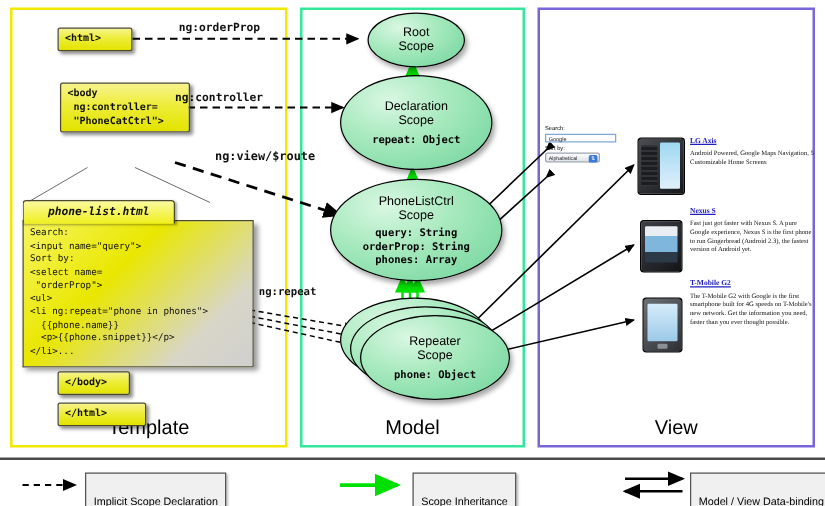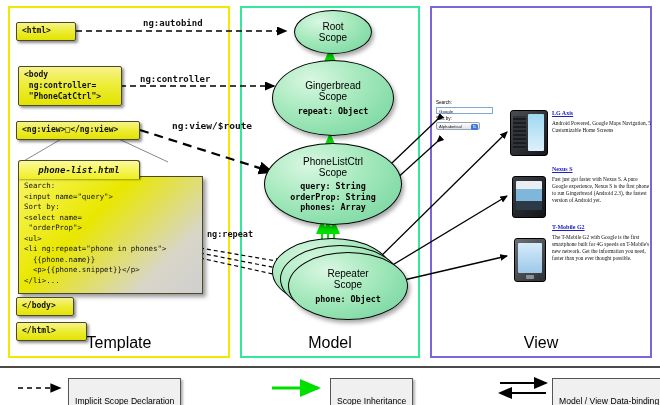--- a/index.html
+++ b/index.html
@@ -14,21 +14,21 @@
   #col-view{    left:430px;top:6px; width:222px; height:352px; border:2px solid #7a66d8;padding-left:10px;}
   .col-label{position:absolute;bottom:4px;left:0;width:100%;text-align:center;
              font-size:16px;color:#000;}
 
   
   .tag{position:absolute;box-sizing:border-box;
        background:linear-gradient(180deg,#f7f38c 0%,#eded3a 45%,#e3e300 100%);
        border:1px solid #4a4a2a;border-radius:2px;
        font-family:"DejaVu Sans Mono",monospace;font-size:8px;font-weight:bold;
        color:#111;padding:3px 5px;line-height:1.35;
-       box-shadow:2px 2px 3px rgba(0,0,0,.45);white-space:pre;}
+       box-shadow:2px 2px 3px rgba(0,0,0,.45);white-space:pre;margin-left:30px;}
 
   
   #file-card{position:absolute;left:18px;top:160px;width:185px;height:135px;}
   #file-tab{position:absolute;left:0;top:0;width:120px;height:18px;
             background:linear-gradient(180deg,#fbfa9e,#efef1e);
             border:1px solid #4a4a2a;border-bottom:none;border-radius:3px 3px 0 0;
             box-shadow:1px 1px 2px rgba(0,0,0,.35);z-index:3;}
   #file-tab span{display:block;text-align:center;line-height:18px;font-size:9px;
                  font-style:italic;font-weight:bold;
                  font-family:"DejaVu Sans Mono",monospace;color:#111;}
@@ -146,53 +146,52 @@
     <path d="M376,275 L507,196" stroke="#000" stroke-width="1.3" fill="none" marker-end="url(#ar-black-s)"></path>
     <path d="M378,286 L507,256" stroke="#000" stroke-width="1.3" fill="none" marker-end="url(#ar-black-s)"></path>
   </svg>
 
   <div class="tag" style="left:16px;top:22px;width:60px;">&lt;html&gt;</div>
 
   <div class="tag" style="left:18px;top:66px;width:104px;">&lt;body
  ng:controller=
  "PhoneCatCtrl"&gt;</div>
 
-  <div class="tag" style="left:16px;top:121px;width:124px;">&lt;ng:view&gt;□&lt;/ng:view&gt;</div>
 
   <div id="file-card">
     <div id="file-tab">
       <span>phone-list.html</span>
     </div>
     <div id="file-body">Search:
 &lt;input name="query"&gt;
 Sort by:
 &lt;select name=
  "orderProp"&gt;
 &lt;ul&gt;
 &lt;li ng:repeat="phone in phones"&gt;
   {{phone.name}}
   &lt;p&gt;{{phone.snippet}}&lt;/p&gt;
 &lt;/li&gt;...</div>
   </div>
 
   <div class="tag" style="left:16px;top:297px;width:58px;">&lt;/body&gt;</div>
   <div class="tag" style="left:16px;top:322px;width:71px;">&lt;/html&gt;</div>
 
-  <div class="elabel" style="left:143px;top:18px;font-size:9px;">ng:autobind</div>
+  <div class="elabel" style="left:143px;top:18px;font-size:9px;">ng:orderProp</div>
   <div class="elabel" style="left:140px;top:74px;font-size:9px;">ng:controller</div>
   <div class="elabel" style="left:172px;top:120px;font-size:9.5px;">ng:view/$route</div>
   <div class="elabel" style="left:207px;top:229px;font-size:8.5px;">ng:repeat</div>
 
   <div class="scope" style="left:294px;top:10px;width:76px;height:42px;">
     <div class="t" style="white-space:pre-line">Root
 Scope</div>
   </div>
 
   <div class="scope" style="left:272px;top:60px;width:120px;height:74px;">
-    <div class="t" style="white-space:pre-line">Gingerbread
+    <div class="t" style="white-space:pre-line">Declaration
 Scope</div>
     <div class="p">repeat: Object</div>
   </div>
 
   <div class="scope" style="left:264px;top:143px;width:136px;height:80px;">
     <div class="t" style="white-space:pre-line">PhoneListCtrl
 Scope</div>
     <div class="p">query: String
 orderProp: String
 phones: Array</div>

